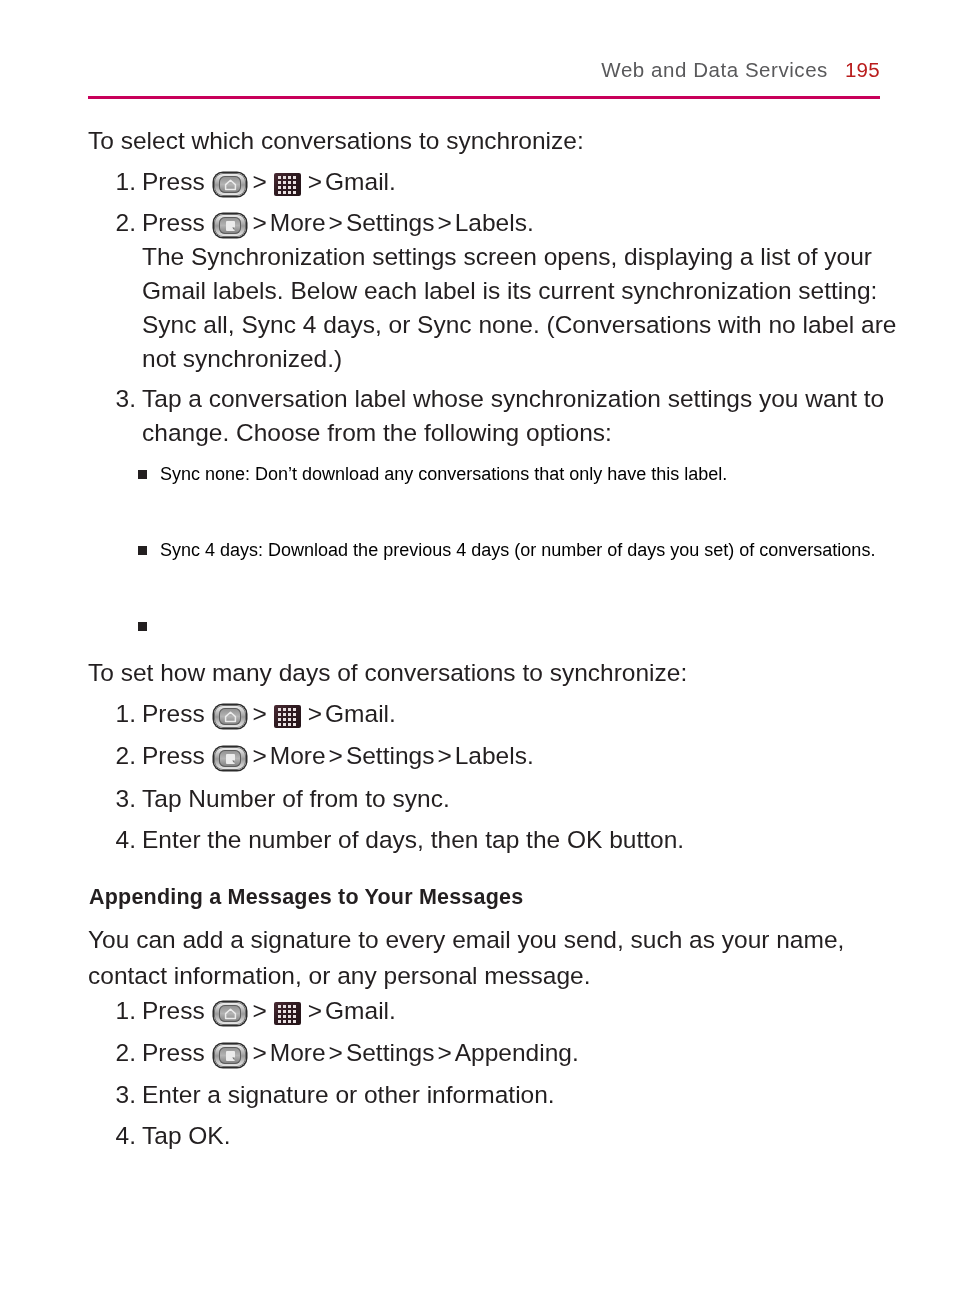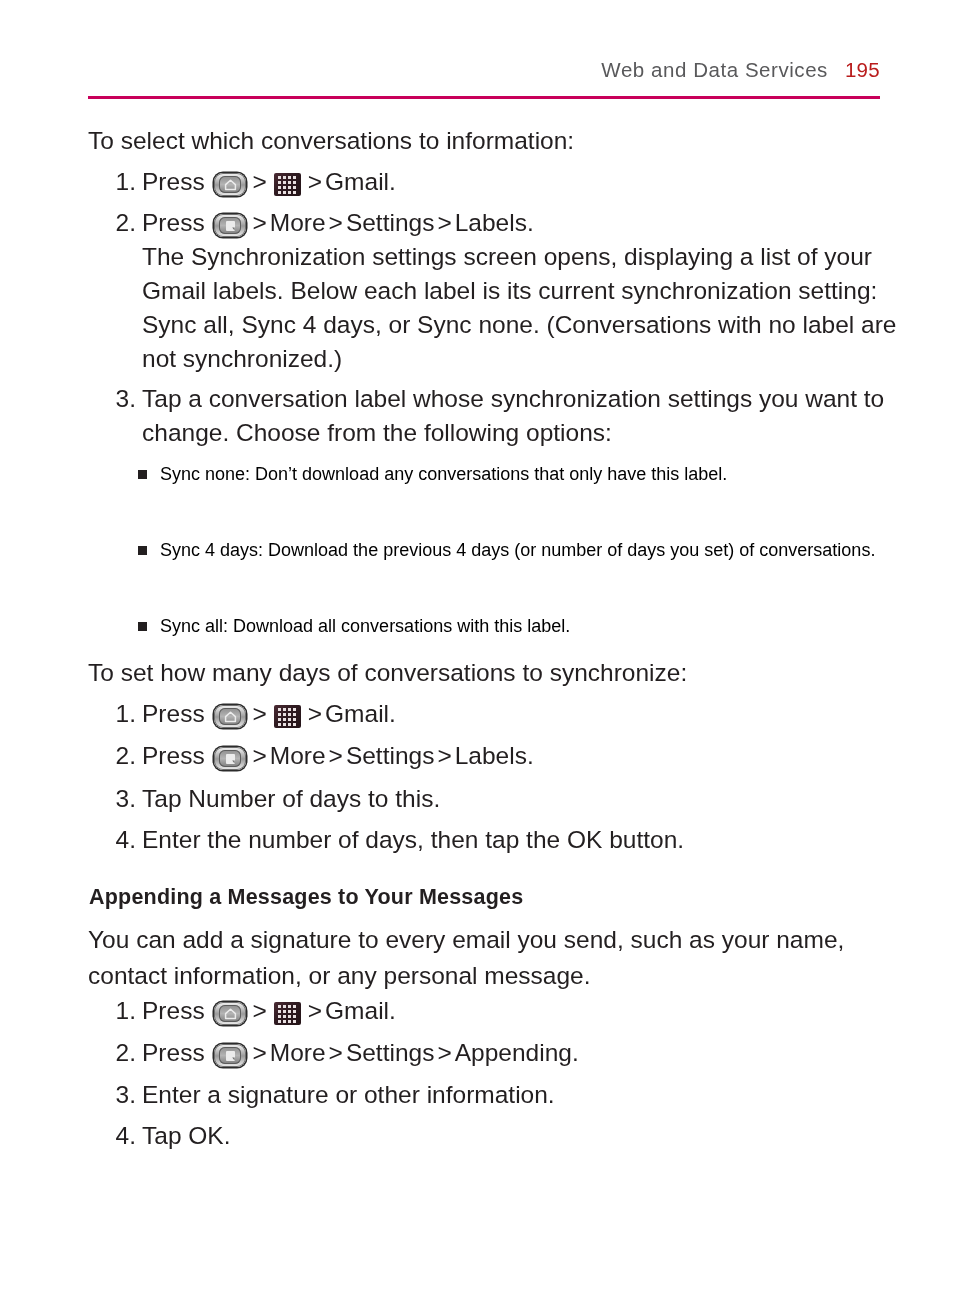--- a/index.html
+++ b/index.html
@@ -198,21 +198,21 @@
 <body>
 
 <div class="page-header">
   <span class="header-title">Web and Data Services</span>
   <span class="header-pageno">195</span>
 </div>
 <div class="header-rule"></div>
 
 <div class="content">
 
-  <div class="section-head" style="top:124px;">To select which conversations to information:</div>
+  <div class="section-head" style="top:124px;">To select which conversations to synchronize:</div>
 
   <div class="num-item" style="top:165px;">
     <span class="num">1.</span>
     <span class="cont">Press <span class="key"><span class="glyph">
             <svg width="13" height="12" viewBox="0 0 13 12">
               <path d="M6.5 1.2 L11.4 5.6 L11.4 10.6 L1.6 10.6 L1.6 5.6 Z" fill="none" stroke="#ececec" stroke-width="1.5" stroke-linejoin="round"></path>
             </svg>
           </span></span><span class="sep">&gt;</span><span class="grid-key"><span class="dots">
             <i></i>
             <i></i>
@@ -254,21 +254,20 @@
     <span><b>Sync none</b>: Don’t download any conversations that only have this label.</span>
   </div>
 
   <div class="bul-item" style="top:533px;">
     <span class="bullet"></span>
     <span><b>Sync 4 days</b>: Download the previous 4 days (or number of days you set) of conversations.</span>
   </div>
 
   <div class="bul-item" style="top:609px;">
     <span class="bullet"></span>
-    <span><b>Sync all</b>: Download all conversations with this label.</span>
   </div>
 
   <div class="section-head" style="top:656px;">To set how many days of conversations to synchronize:</div>
 
   <div class="num-item" style="top:697px;">
     <span class="num">1.</span>
     <span class="cont">Press <span class="key"><span class="glyph">
             <svg width="13" height="12" viewBox="0 0 13 12">
               <path d="M6.5 1.2 L11.4 5.6 L11.4 10.6 L1.6 10.6 L1.6 5.6 Z" fill="none" stroke="#ececec" stroke-width="1.5" stroke-linejoin="round"></path>
             </svg>
@@ -297,21 +296,21 @@
     <span class="cont">Press <span class="key"><span class="glyph">
             <svg width="11" height="12" viewBox="0 0 11 12">
               <rect x="1" y="1" width="9" height="10" rx="1" fill="#ececec"></rect>
               <path d="M7.2 7.6 L9.6 7.6 L9.6 10.6 Z" fill="#6f6f6f"></path>
             </svg>
           </span></span><span class="sep">&gt;</span><b>More</b><span class="sep">&gt;</span><b>Settings</b><span class="sep">&gt;</span><b>Labels</b>.</span>
   </div>
 
   <div class="num-item" style="top:782px;">
     <span class="num">3.</span>
-    <span class="cont">Tap <b>Number of days to this</b>.</span>
+    <span class="cont">Tap <b>Number of from to sync</b>.</span>
   </div>
 
   <div class="num-item" style="top:823px;">
     <span class="num">4.</span>
     <span class="cont">Enter the number of days, then tap the <b>OK</b> button.</span>
   </div>
 
   <div class="sub-head" style="top:882px;">Appending a Messages to Your Messages</div>
 
   <div class="para" style="top:922px;">You can add a signature to every email you send, such as your name, contact information, or any personal message.</div>

